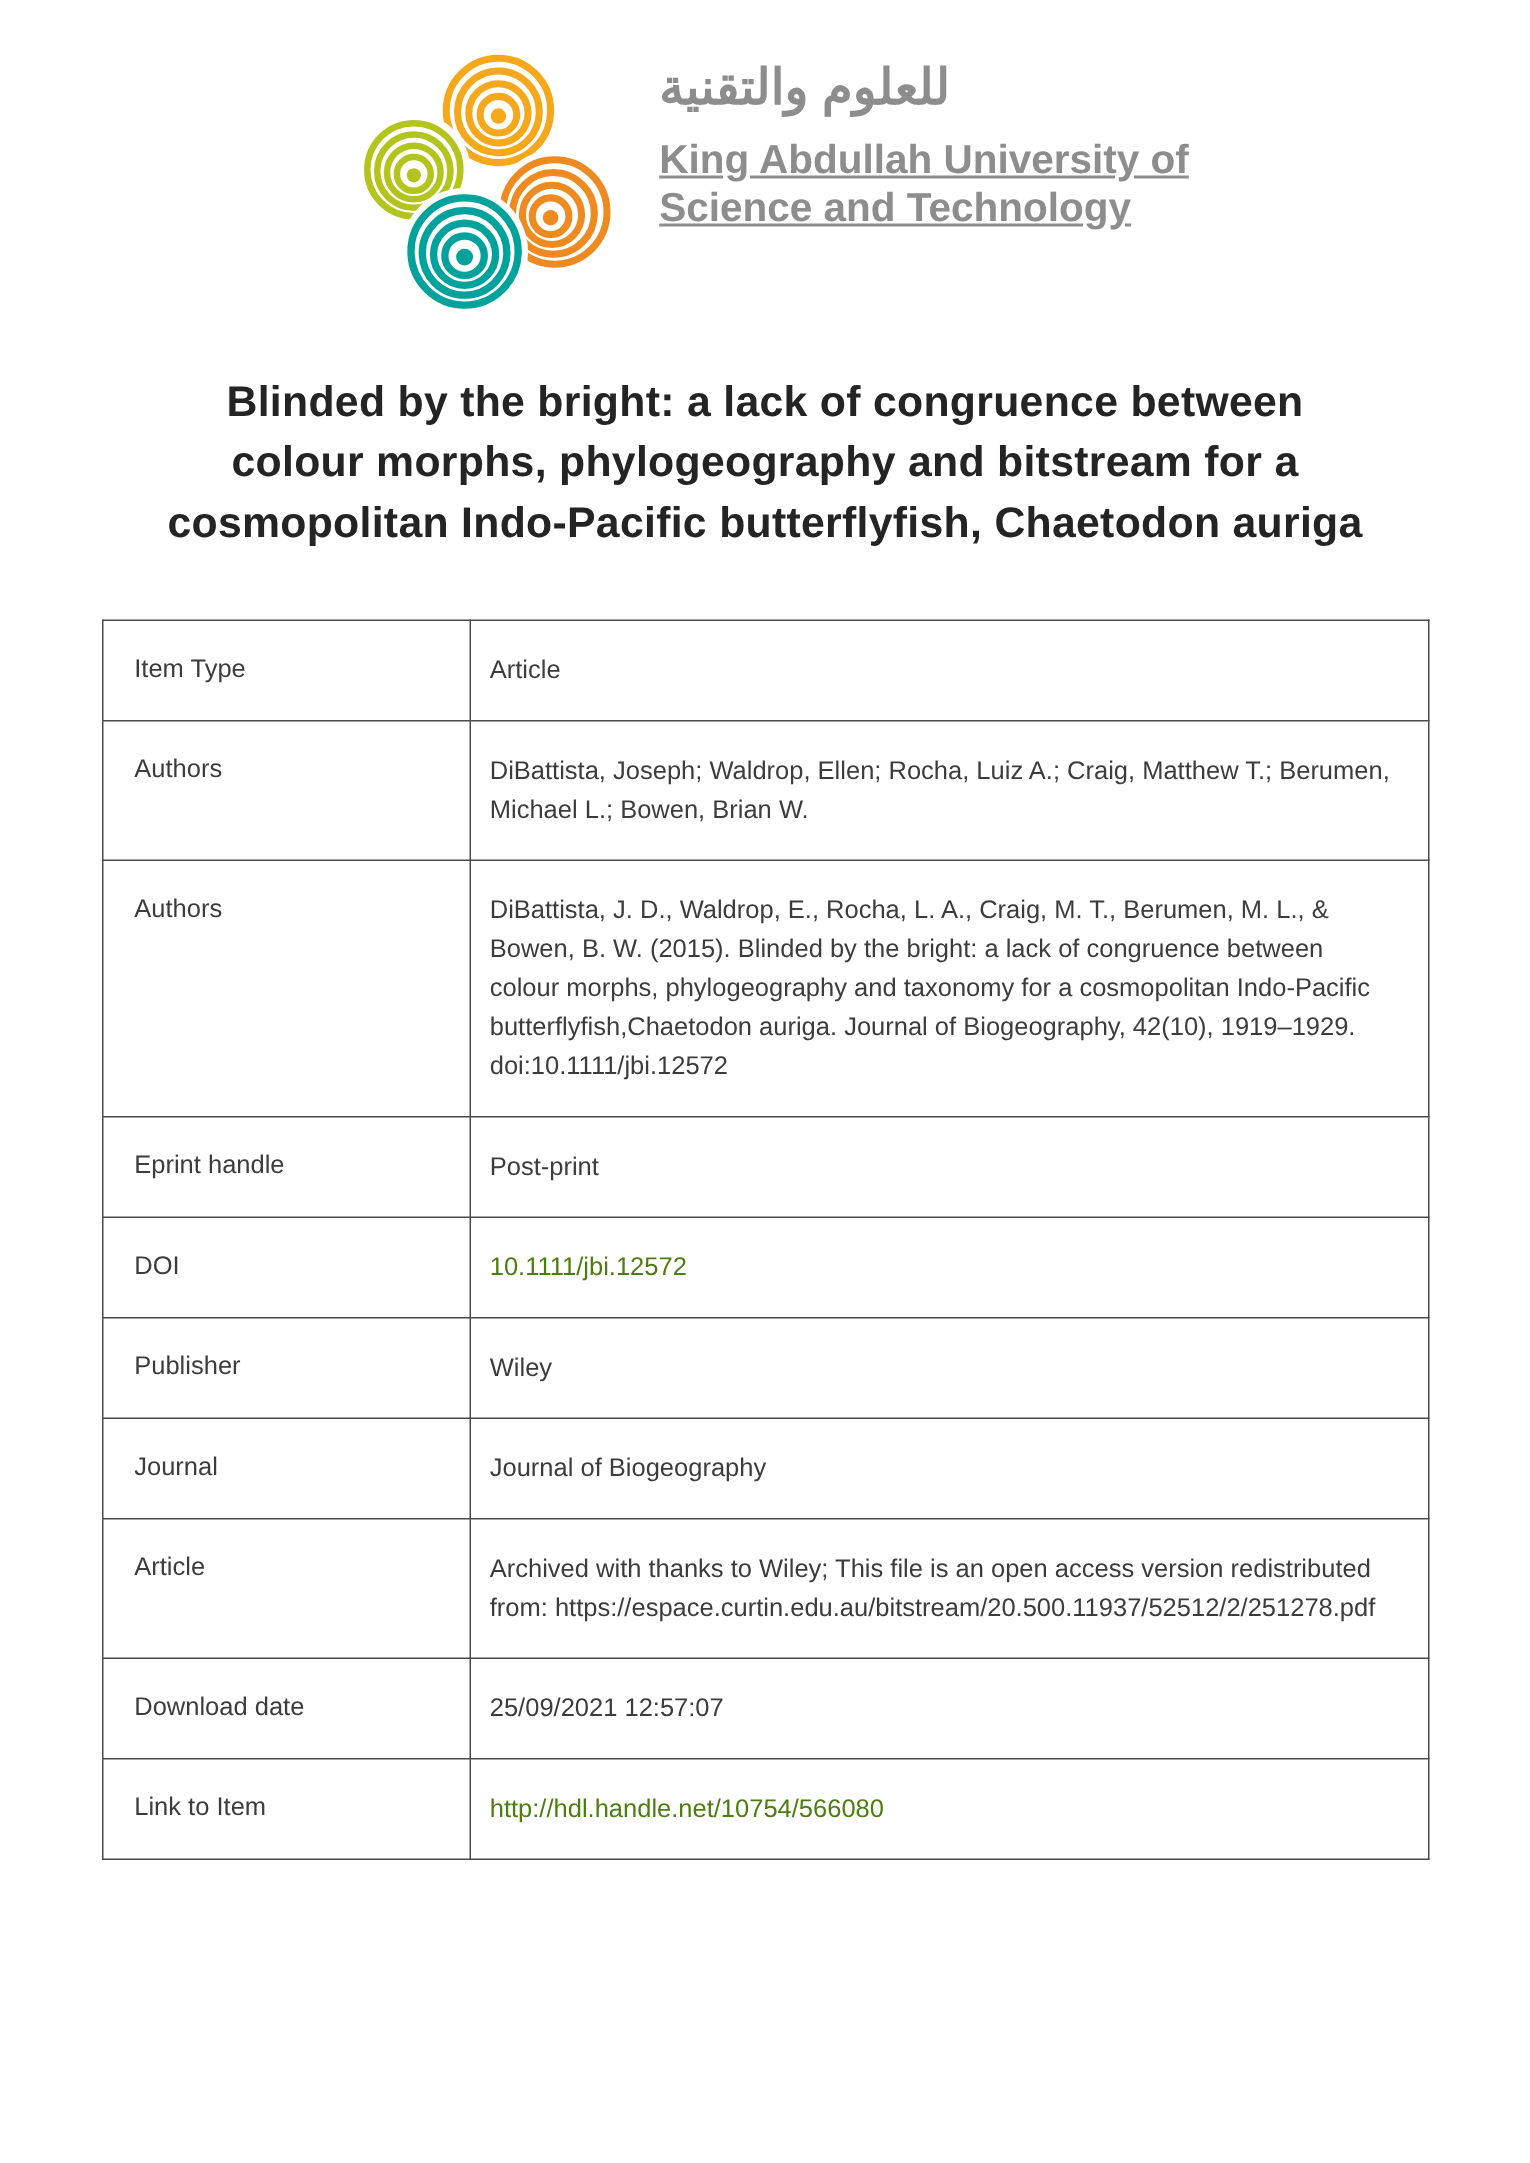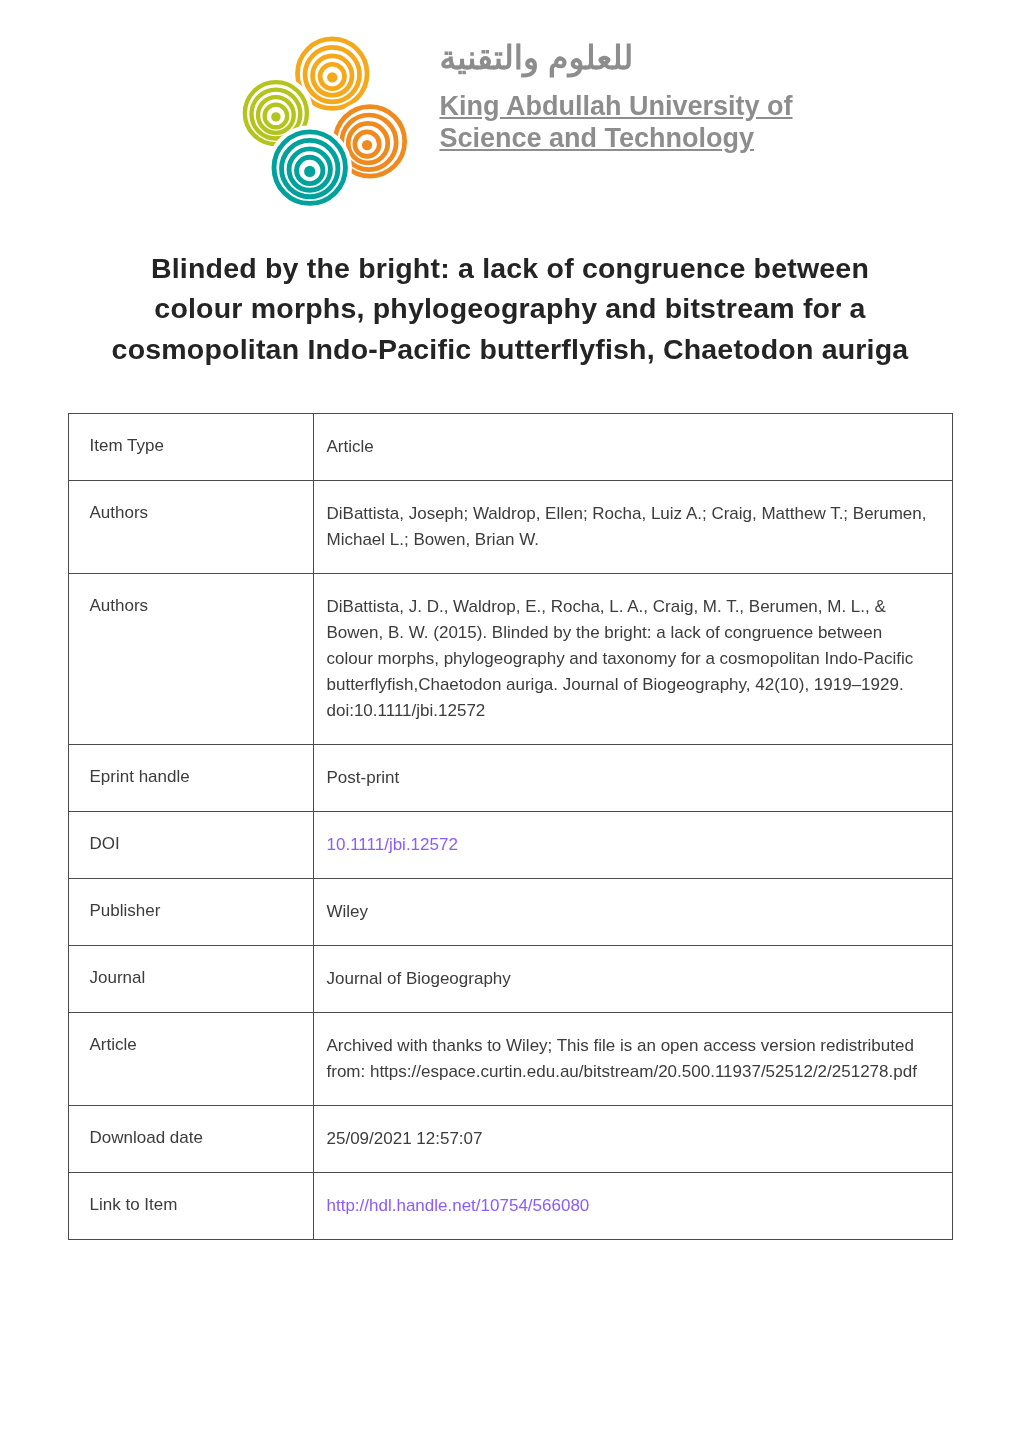--- a/index.html
+++ b/index.html
@@ -61,21 +61,21 @@
     width: 215px;
     padding: 20px 8px 20px 21px;
     line-height: 24px;
   }
   td.value-cell {
     padding: 20px 22px 20px 13px;
     line-height: 26px;
     overflow-wrap: break-word;
   }
   td.value-cell a {
-    color: #8b5cf6;
+    color: #4d7c0f;
     text-decoration: none;
     cursor: pointer;
   }
 </style>
 </head>
 <body>
 
 <div class="page">
 
   <header class="logo-block">

